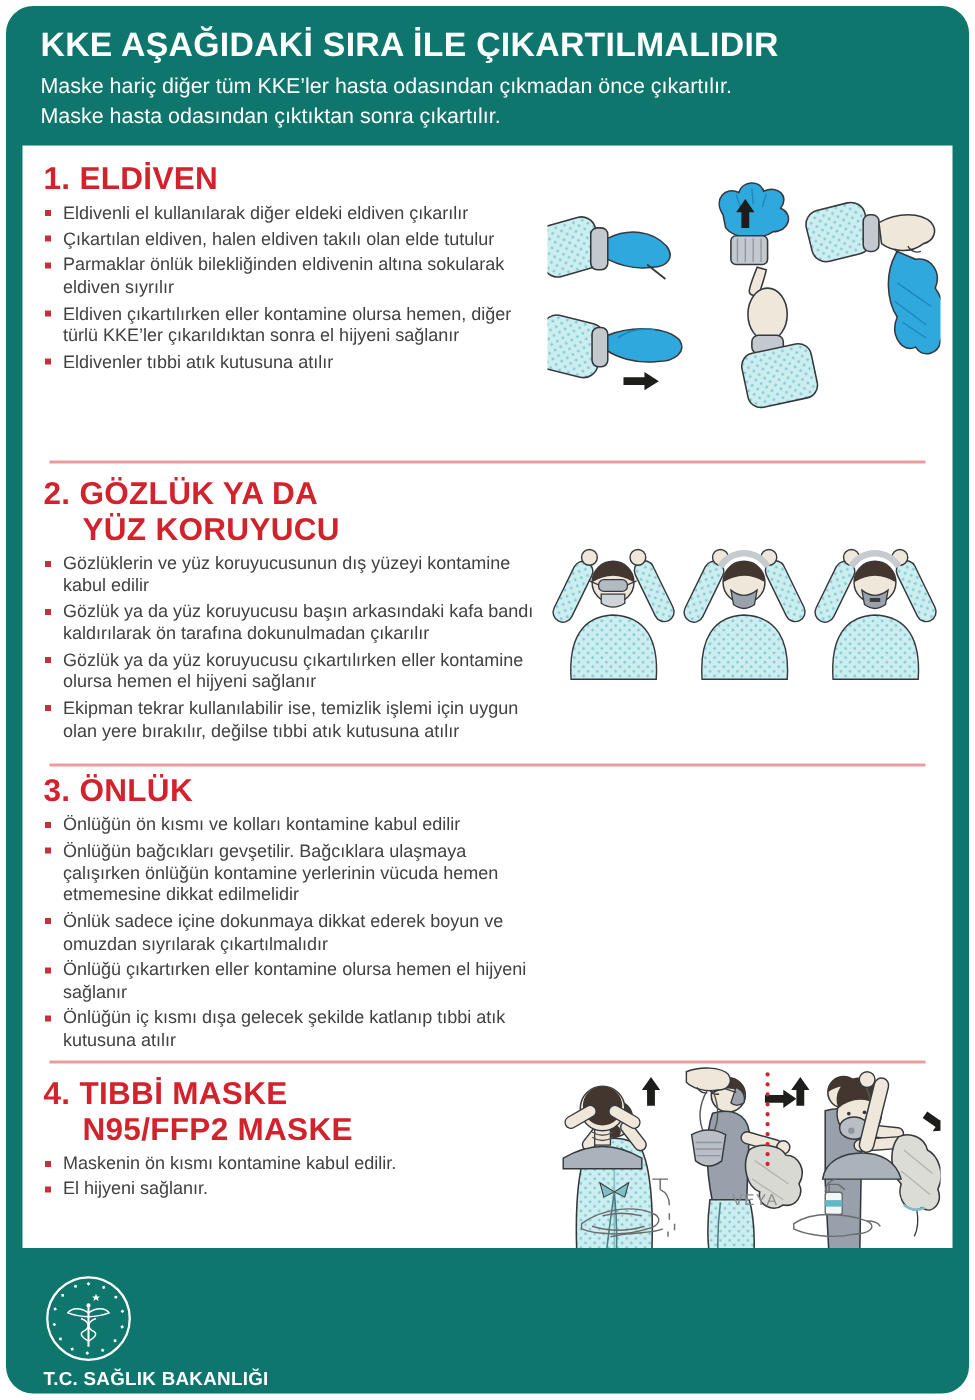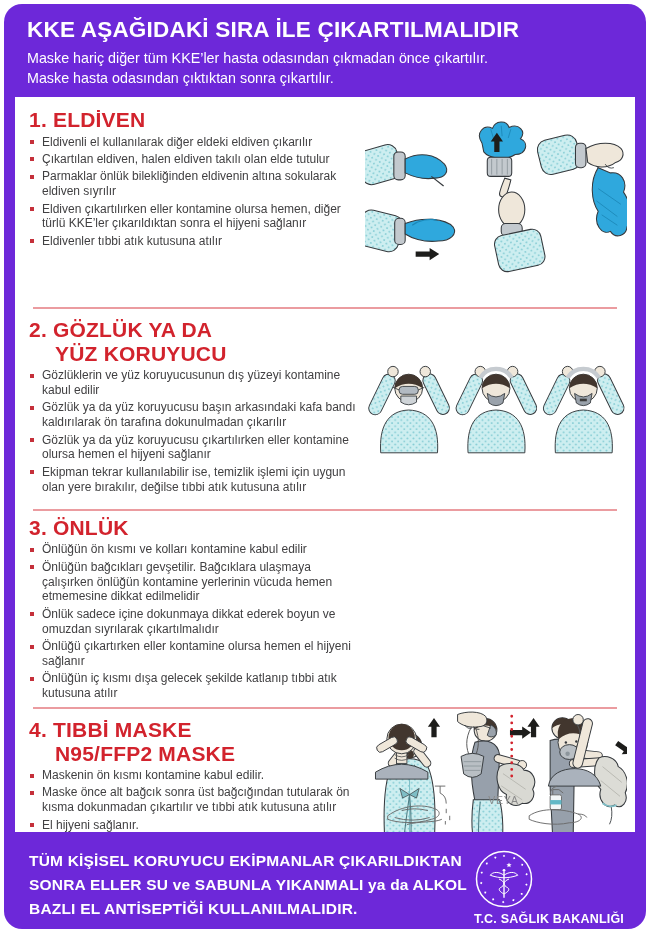--- a/index.html
+++ b/index.html
@@ -1,19 +1,19 @@
 <!DOCTYPE html>
 <html lang="tr"><head>
 <meta charset="utf-8">
 <style>
   html,body{margin:0;padding:0;background:#ffffff;}
   .poster{position:relative;width:650px;height:933px;background:#ffffff;
     font-family:"Liberation Sans","DejaVu Sans",sans-serif;overflow:hidden;}
   .frame{position:absolute;left:4px;top:4px;right:4px;bottom:4px;
-    background:#6d28d9;border-radius:18px;display:flex;flex-direction:column;overflow:hidden;}
+    background:#0f766e;border-radius:18px;display:flex;flex-direction:column;overflow:hidden;}
 
   
   .hdr{padding:13px 26px 9px 23px;color:#fff;}
   .hdr h1{margin:0 0 5px 0;font-size:22.5px;font-weight:bold;letter-spacing:.2px;}
   .hdr p{margin:0;font-size:14.3px;line-height:1.4;font-weight:400;}
 
   
   .card{flex:1;background:#ffffff;margin:0 11px;padding:4px 8px 0 14px;
     display:flex;flex-direction:column;overflow:hidden;}
   .section{display:flex;}
@@ -261,21 +261,20 @@
 
     <div class="section" style="min-height:130px;">
       <div class="sec-left">
         <div class="sec-title">
           <span>4.</span>
           <span>TIBBİ MASKE</span>
           <span class="l2">N95/FFP2 MASKE</span>
         </div>
         <ul class="bullets">
           <li>Maskenin ön kısmı kontamine kabul edilir.</li>
-          <li>Maske önce alt bağcık sonra üst bağcığından tutularak ön kısma dokunmadan çıkartılır ve tıbbi atık kutusuna atılır</li>
           <li>El hijyeni sağlanır.</li>
         </ul>
       </div>
       <div class="sec-right">
         <svg class="illo-s4" viewBox="0 0 300 135">
           <g transform="translate(10,4)">
             <path d="M2 66 Q32 48 62 66 L62 74 L2 74 Z" fill="#aab2bc" stroke="#35393d" stroke-width="1.1"></path>
             <rect x="26" y="42" width="12" height="14" fill="#efe7da" stroke="#35393d" stroke-width="1"></rect>
             <circle cx="32" cy="28" r="17" fill="#efe7da" stroke="#35393d" stroke-width="1.1"></circle>
             <circle cx="32" cy="26" r="15" fill="#42362e"></circle>
@@ -320,25 +319,20 @@
             <path d="M33 10 v-6 h7 l5 4" fill="none" stroke="#6b6b6b" stroke-width="1.1"></path>
             <path d="M6 34 C20 24 46 26 62 32 C70 36 64 42 52 42 C34 46 14 42 6 38 Z" fill="none" stroke="#6b6b6b" stroke-width="1.1"></path>
             <path d="M62 32 q8 0 10 4" fill="none" stroke="#6b6b6b" stroke-width="1.1"></path>
           </g>
         </svg>
       </div>
     </div>
   </div>
 
   <div class="ftr">
-    <div class="ftr-msg">
-      <div>TÜM KİŞİSEL KORUYUCU EKİPMANLAR ÇIKARILDIKTAN</div>
-      <div>SONRA ELLER SU ve SABUNLA YIKANMALI ya da ALKOL</div>
-      <div>BAZLI EL ANTİSEPTİĞİ KULLANILMALIDIR.</div>
-    </div>
     <div class="ftr-logo">
       <svg width="60" height="60" viewBox="0 0 96 96">
         <circle cx="48" cy="48" r="44" fill="none" stroke="#ffffff" stroke-width="2.4"></circle>
         <g fill="#ffffff">
           <g transform="translate(48,48)">
             <rect x="-1.4" y="-38.4" width="2.8" height="2.8" transform="rotate(45 0 -37)"></rect>
             <rect x="-1.4" y="-38.4" width="2.8" height="2.8" transform="rotate(26 0 0) rotate(45 0 -37)"></rect>
             <rect x="-1.4" y="-38.4" width="2.8" height="2.8" transform="rotate(52 0 0) rotate(45 0 -37)"></rect>
             <rect x="-1.4" y="-38.4" width="2.8" height="2.8" transform="rotate(78 0 0) rotate(45 0 -37)"></rect>
             <rect x="-1.4" y="-38.4" width="2.8" height="2.8" transform="rotate(104 0 0) rotate(45 0 -37)"></rect>

